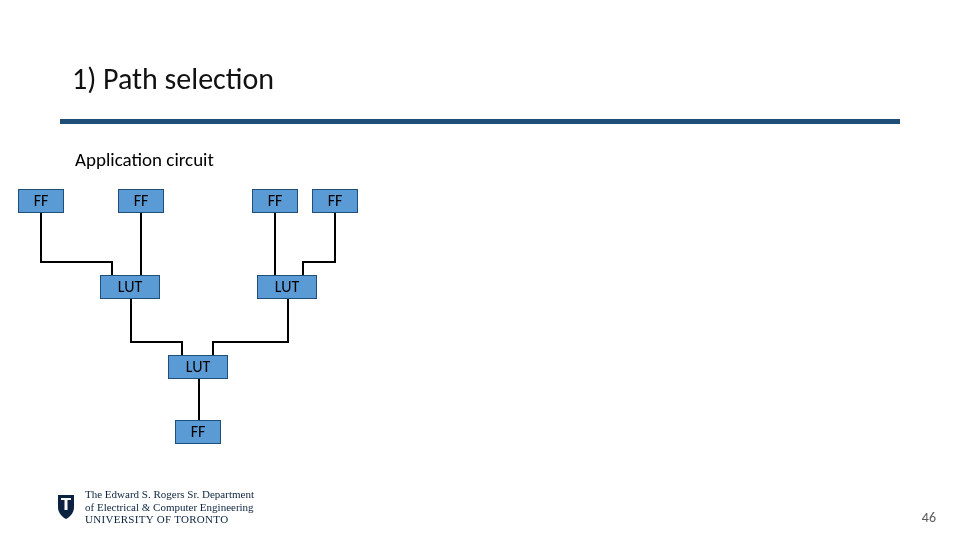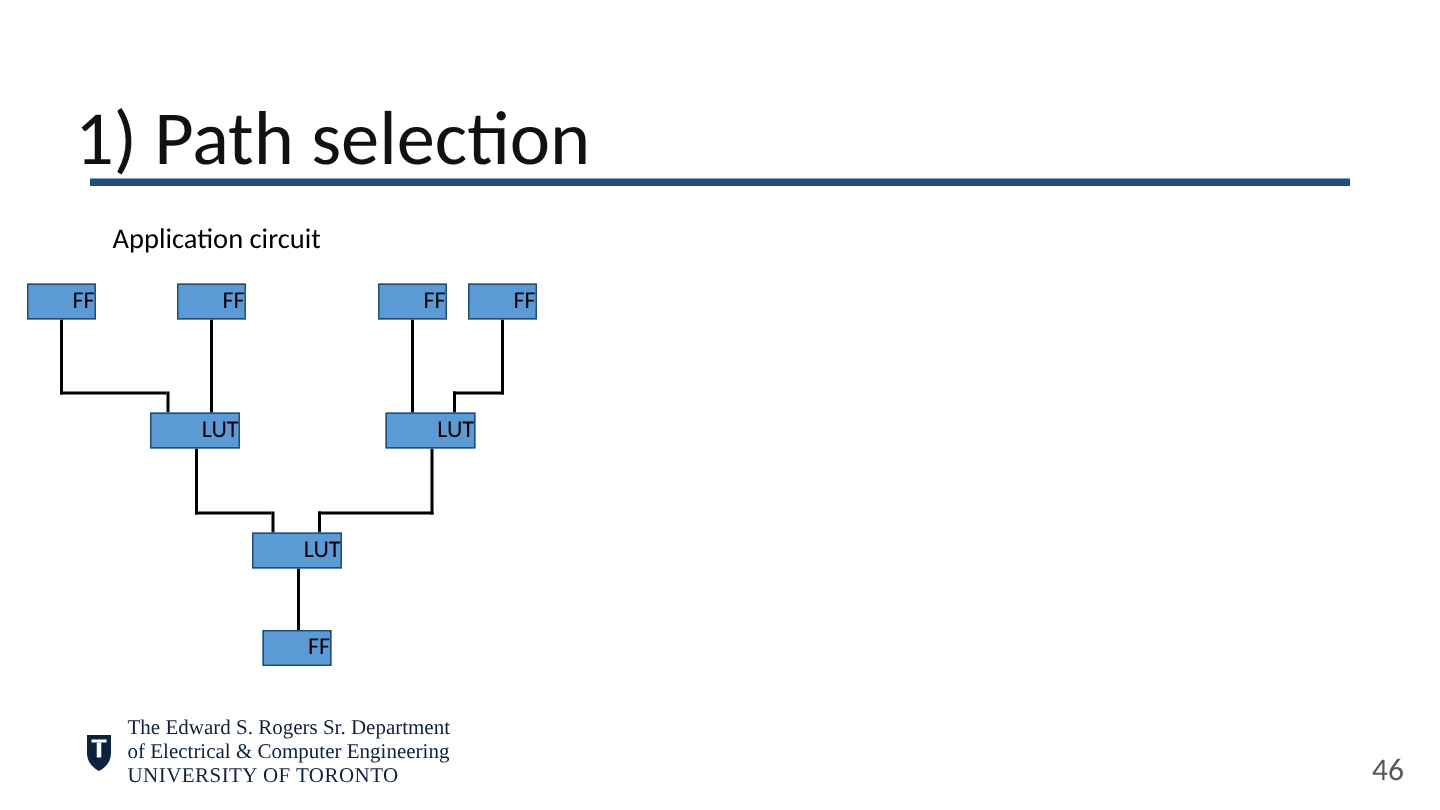--- a/index.html
+++ b/index.html
@@ -1,28 +1,28 @@
 <!DOCTYPE html>
 <html><head>
 <meta charset="utf-8">
 <style>
   html,body{margin:0;padding:0;width:960px;height:540px;background:#fff;
             font-family:"Calibri","Segoe UI",Arial,sans-serif;color:#000;
             position:relative;overflow:hidden}
-  .title{position:absolute;left:50px;top:60px;font-size:51px;color:#111}
+  .title{position:absolute;left:72px;top:60px;font-size:30px;color:#111}
   .hr{position:absolute;left:60px;top:119px;width:840px;height:5px;background:#1f4e79}
   .subtitle{position:absolute;left:75px;top:148px;font-size:19px}
   .circuit{position:absolute;left:0;top:0}
   .node{position:absolute;background:#5b9bd5;border:1px solid #1f4e79;
-        text-align:right;font-size:16px;line-height:22px;box-sizing:border-box}
+        text-align:center;font-size:16px;line-height:22px;box-sizing:border-box}
   .wire{position:absolute;background:#000}
-  .pagenum{position:absolute;right:24px;bottom:14px;font-size:21px;color:#595959}
+  .pagenum{position:absolute;right:24px;bottom:14px;font-size:14px;color:#595959}
   .footer{position:absolute;left:55px;bottom:14px;display:flex;align-items:center;gap:8px}
   .crest svg{display:block}
-  .dept{font-size:14px;line-height:1.15;font-family:Georgia,"Times New Roman",serif;color:#0b2340}
+  .dept{font-size:11px;line-height:1.15;font-family:Georgia,"Times New Roman",serif;color:#0b2340}
   .dept .l2{font-weight:normal;letter-spacing:.3px}
 </style>
 </head>
 <body>
 
 <div class="title">1) Path selection</div>
 <div class="hr"></div>
 <div class="subtitle">Application circuit</div>
 
 <div class="circuit" id="circuit">

